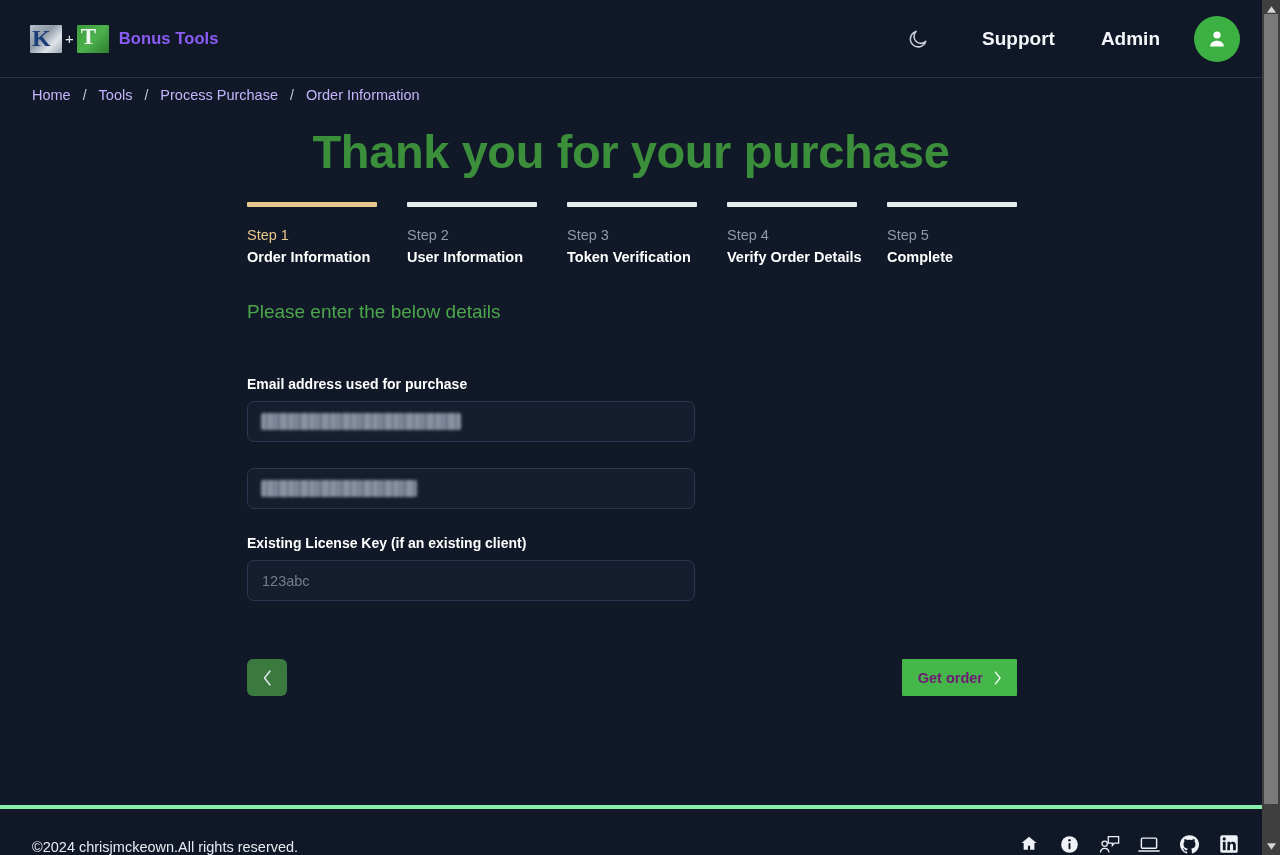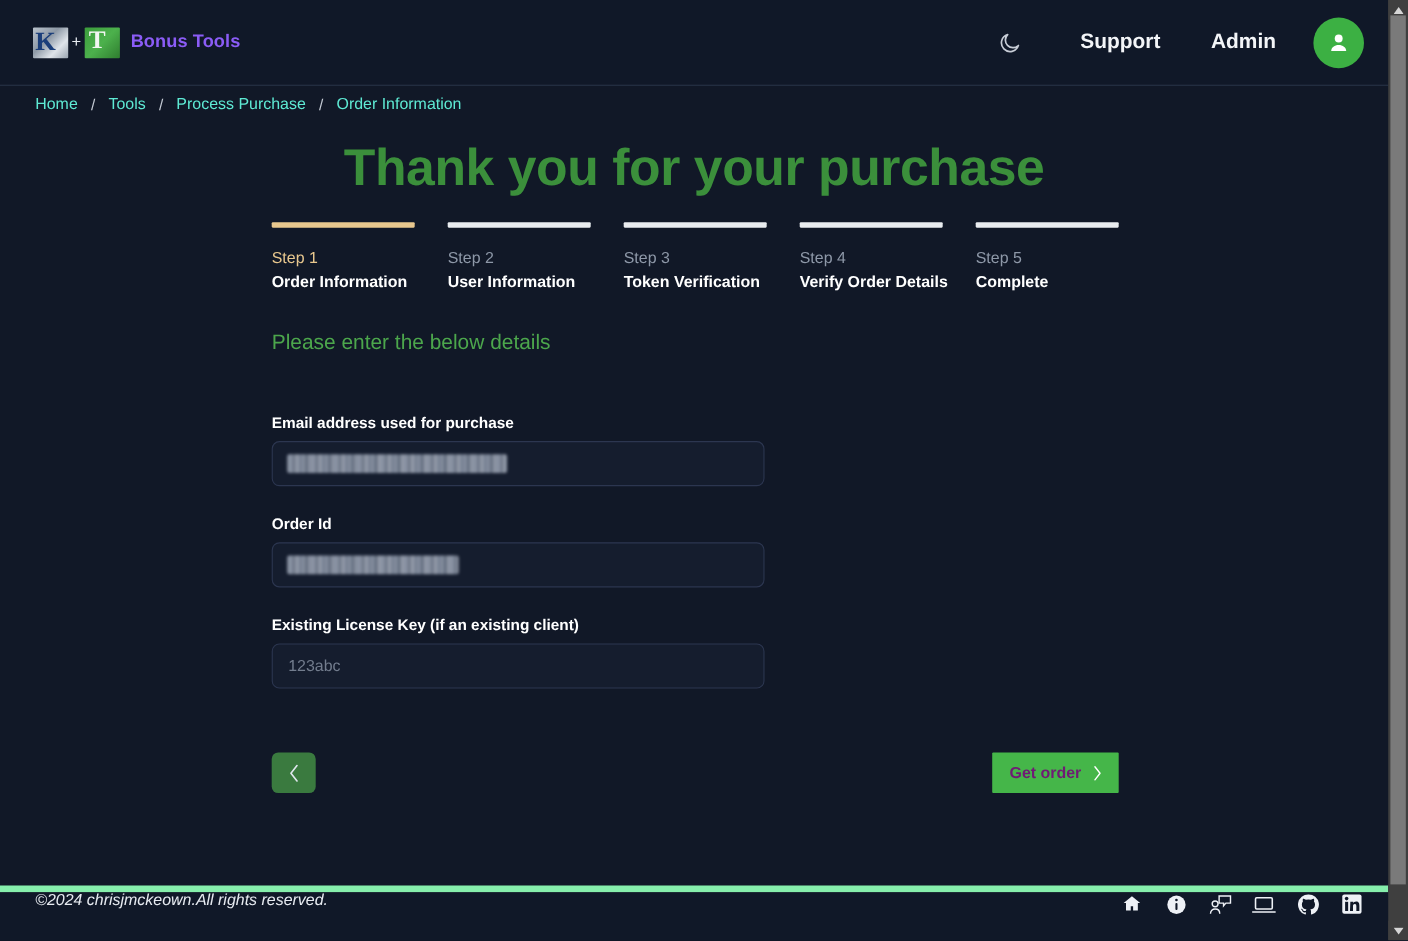--- a/index.html
+++ b/index.html
@@ -123,21 +123,21 @@
   
   .breadcrumb {
     height: 34px;
     flex: 0 0 34px;
     display: flex;
     align-items: center;
     padding: 0 0 0 32px;
     gap: 0;
   }
   .crumb {
-    color: #5eead4;
+    color: #c4b5fd;
     font-size: 14.5px;
     text-decoration: none;
     cursor: pointer;
   }
   .crumb.current { cursor: default; }
   .crumb-sep {
     color: #c6ccd6;
     font-size: 14px;
     padding: 0 12px;
   }
@@ -280,26 +280,25 @@
     font-size: 14.5px;
     font-weight: 700;
     display: flex; align-items: center;
     gap: 9px;
     padding: 0 14px 0 16px;
   }
 
   
   .footer {
     flex: 0 0 50px;
-    border-top: 6px solid #86efac;
-    display: flex;
-    align-items: flex-start;
+    border-top: 4px solid #86efac;
+    display: flex;
+    align-items: flex-end;
     padding: 0 22px 0 32px;
     background: #101828;
-    font-style: italic;
   }
   .copyright {
     color: #e7ebf1;
     font-size: 14.5px;
   }
   .footer-icons {
     margin-left: auto;
     display: flex;
     align-items: center;
     gap: 18px;
@@ -414,21 +413,20 @@
 
         <div class="field field-email">
           <label class="field-label">Email address used for purchase</label>
           <div class="redacted">
             <input class="text-input" type="text" placeholder="" style="">
             <span class="blur email"></span>
           </div>
         </div>
 
         <div class="field field-order">
-          <label class="field-label">Order Id</label>
           <div class="redacted">
             <input class="text-input" type="text" placeholder="" style="">
             <span class="blur order"></span>
           </div>
         </div>
 
         <div class="field field-license">
           <label class="field-label">Existing License Key (if an existing client)</label>
           <input class="text-input" type="text" placeholder="123abc" style="">
         </div>

